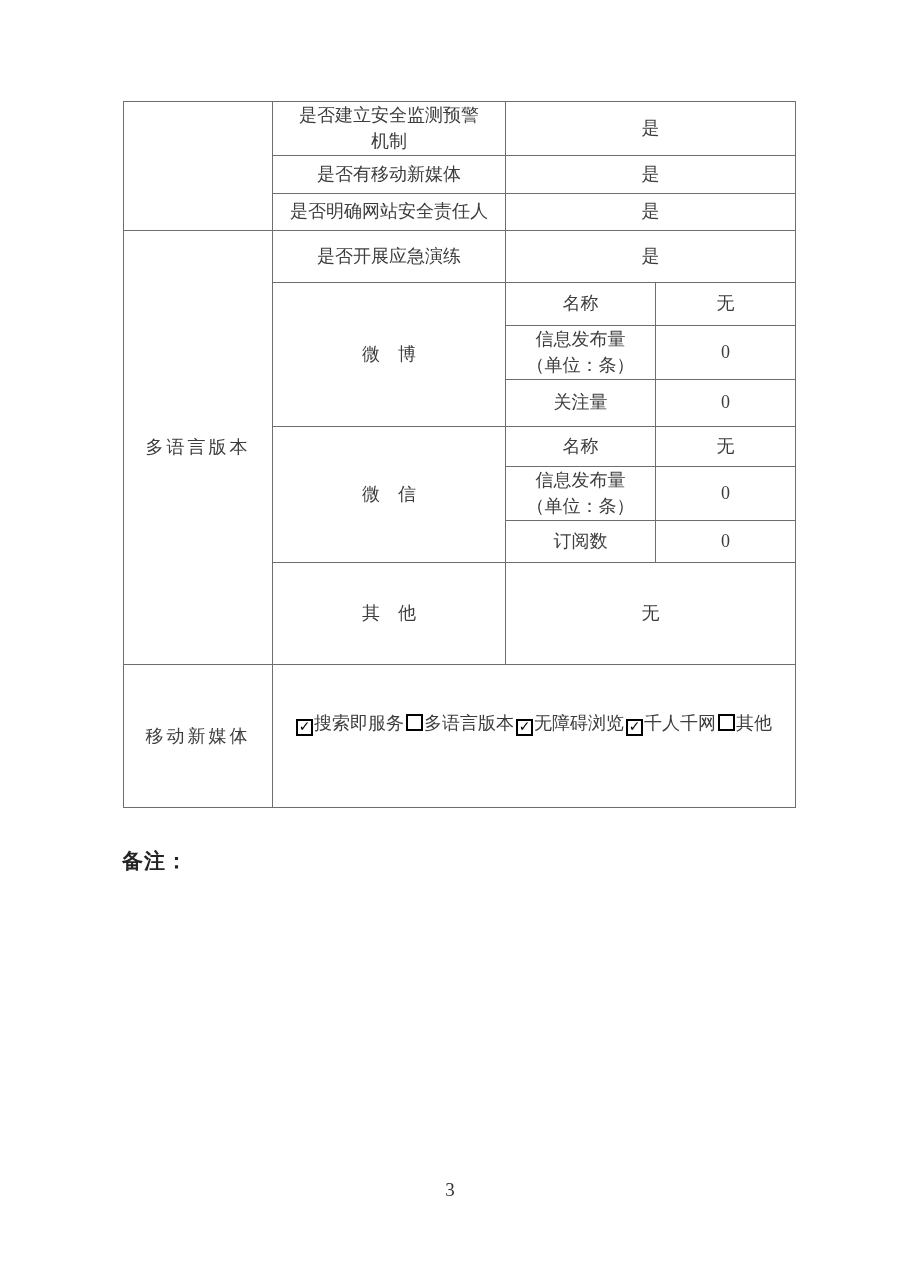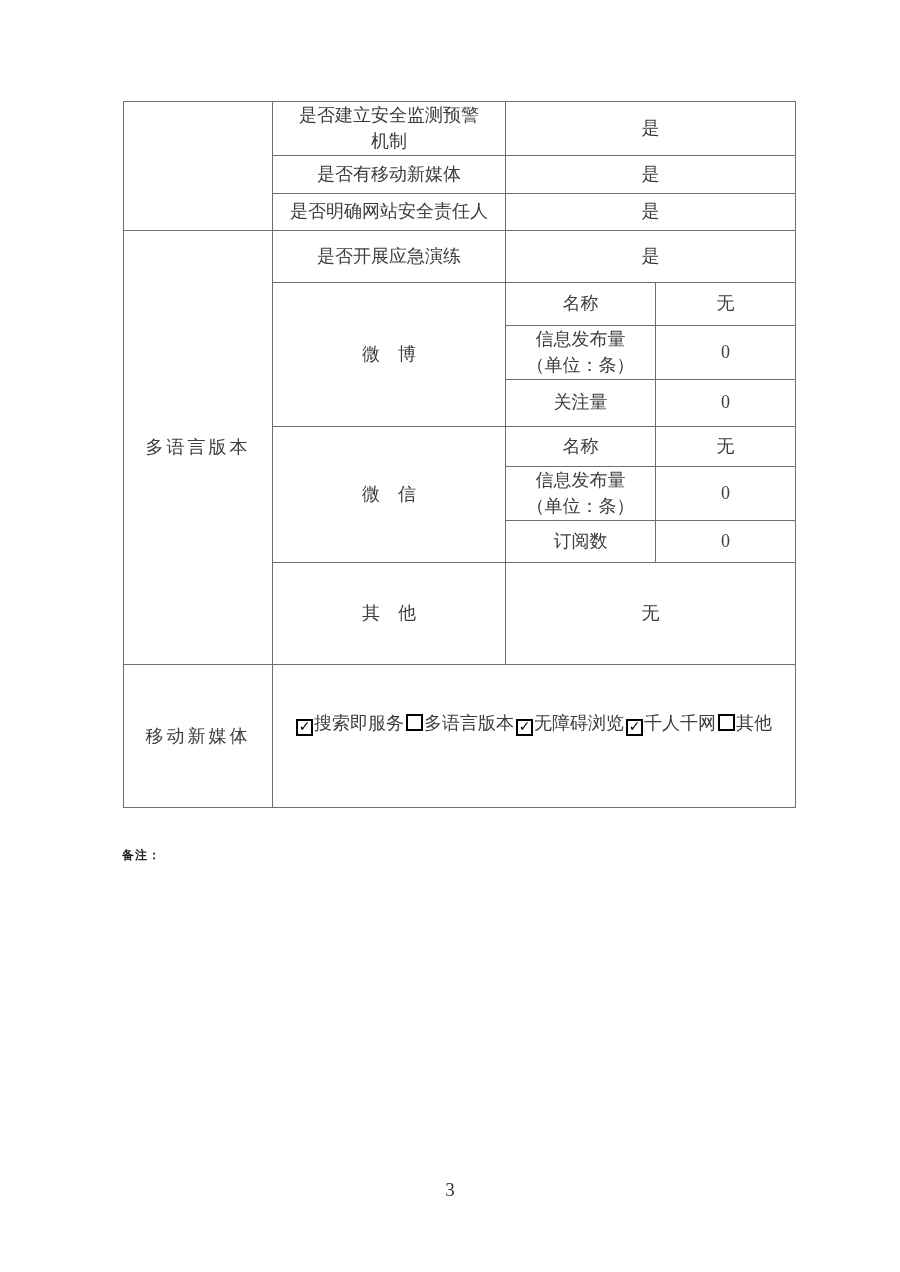--- a/index.html
+++ b/index.html
@@ -38,21 +38,21 @@
     line-height:11px;
     font-family:"DejaVu Sans",sans-serif;
     font-weight:bold; font-size:14px; color:#000000;
     background:#ffffff;
   }
   .cb-item:first-child .cb-box { margin-left:0; }
   .cb-label { font-size:18px; color:#3d3d3d; }
 
   .remarks {
     position:absolute; left:122px; top:847px;
-    font-size:12px; font-weight:bold; color:#242424;
+    font-size:21px; font-weight:bold; color:#242424;
     letter-spacing:1px;
   }
   .pageno {
     position:absolute; left:0; top:1179px; width:900px;
     text-align:center; font-size:19px; color:#343434;
   }
 </style>
 </head>
 <body>
 

